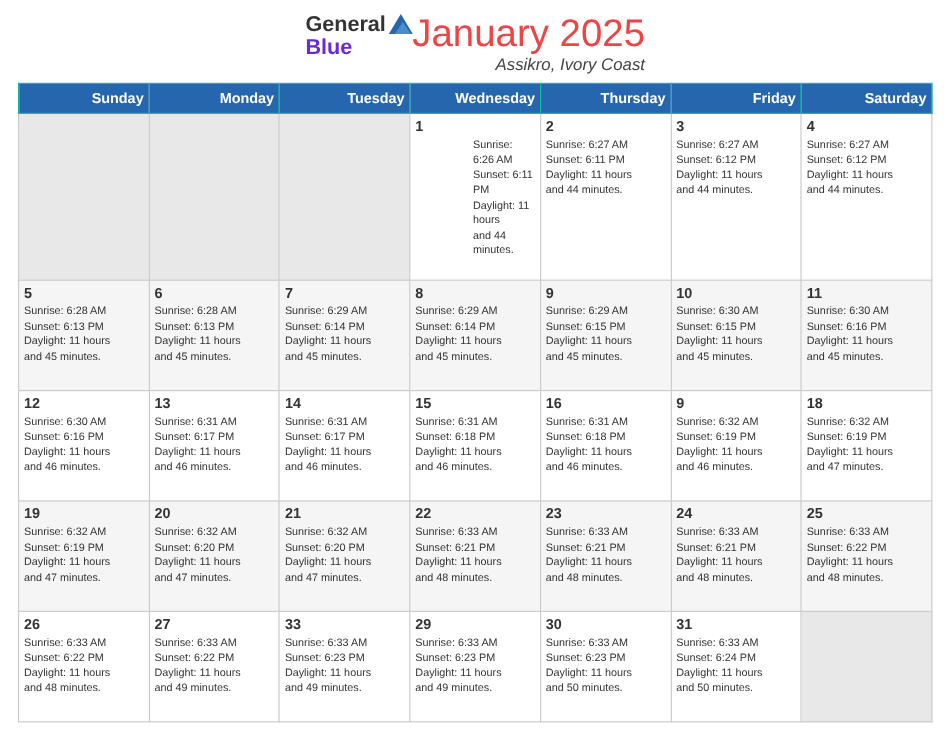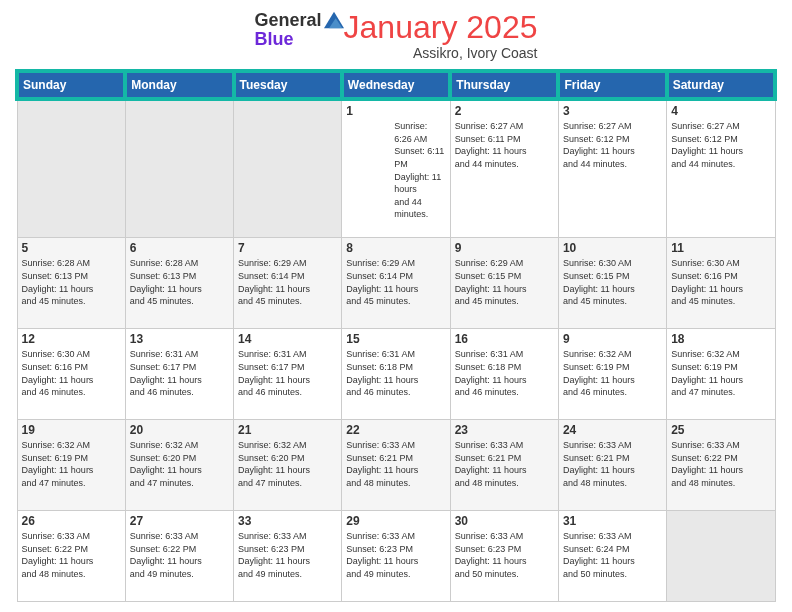--- a/index.html
+++ b/index.html
@@ -54,36 +54,37 @@
     }
     .month-title {
       font-size: 32px;
       font-weight: normal;
       color: #ef4444;
       line-height: 1.1;
     }
     .subtitle {
       font-size: 14px;
       color: #444;
+      font-style: italic;
     }
     .calendar {
       flex: 1;
       border: 1px solid #ccc;
       border-collapse: collapse;
       width: 100%;
       table-layout: fixed;
     }
     .calendar th {
       background-color: #2566ae;
       color: #fff;
       font-size: 12px;
       font-weight: bold;
       padding: 5px 4px;
-      text-align: left;
-      border: 4px solid #14b8a6;
+      text-align: right;
+      border: 1px solid #14b8a6;
     }
     .calendar td {
       vertical-align: top;
       font-size: 9.5px;
       color: #333;
       padding: 3px 4px;
       border: 1px solid #ccc;
       height: 82px;
     }
     .calendar tr:nth-child(even) td {

